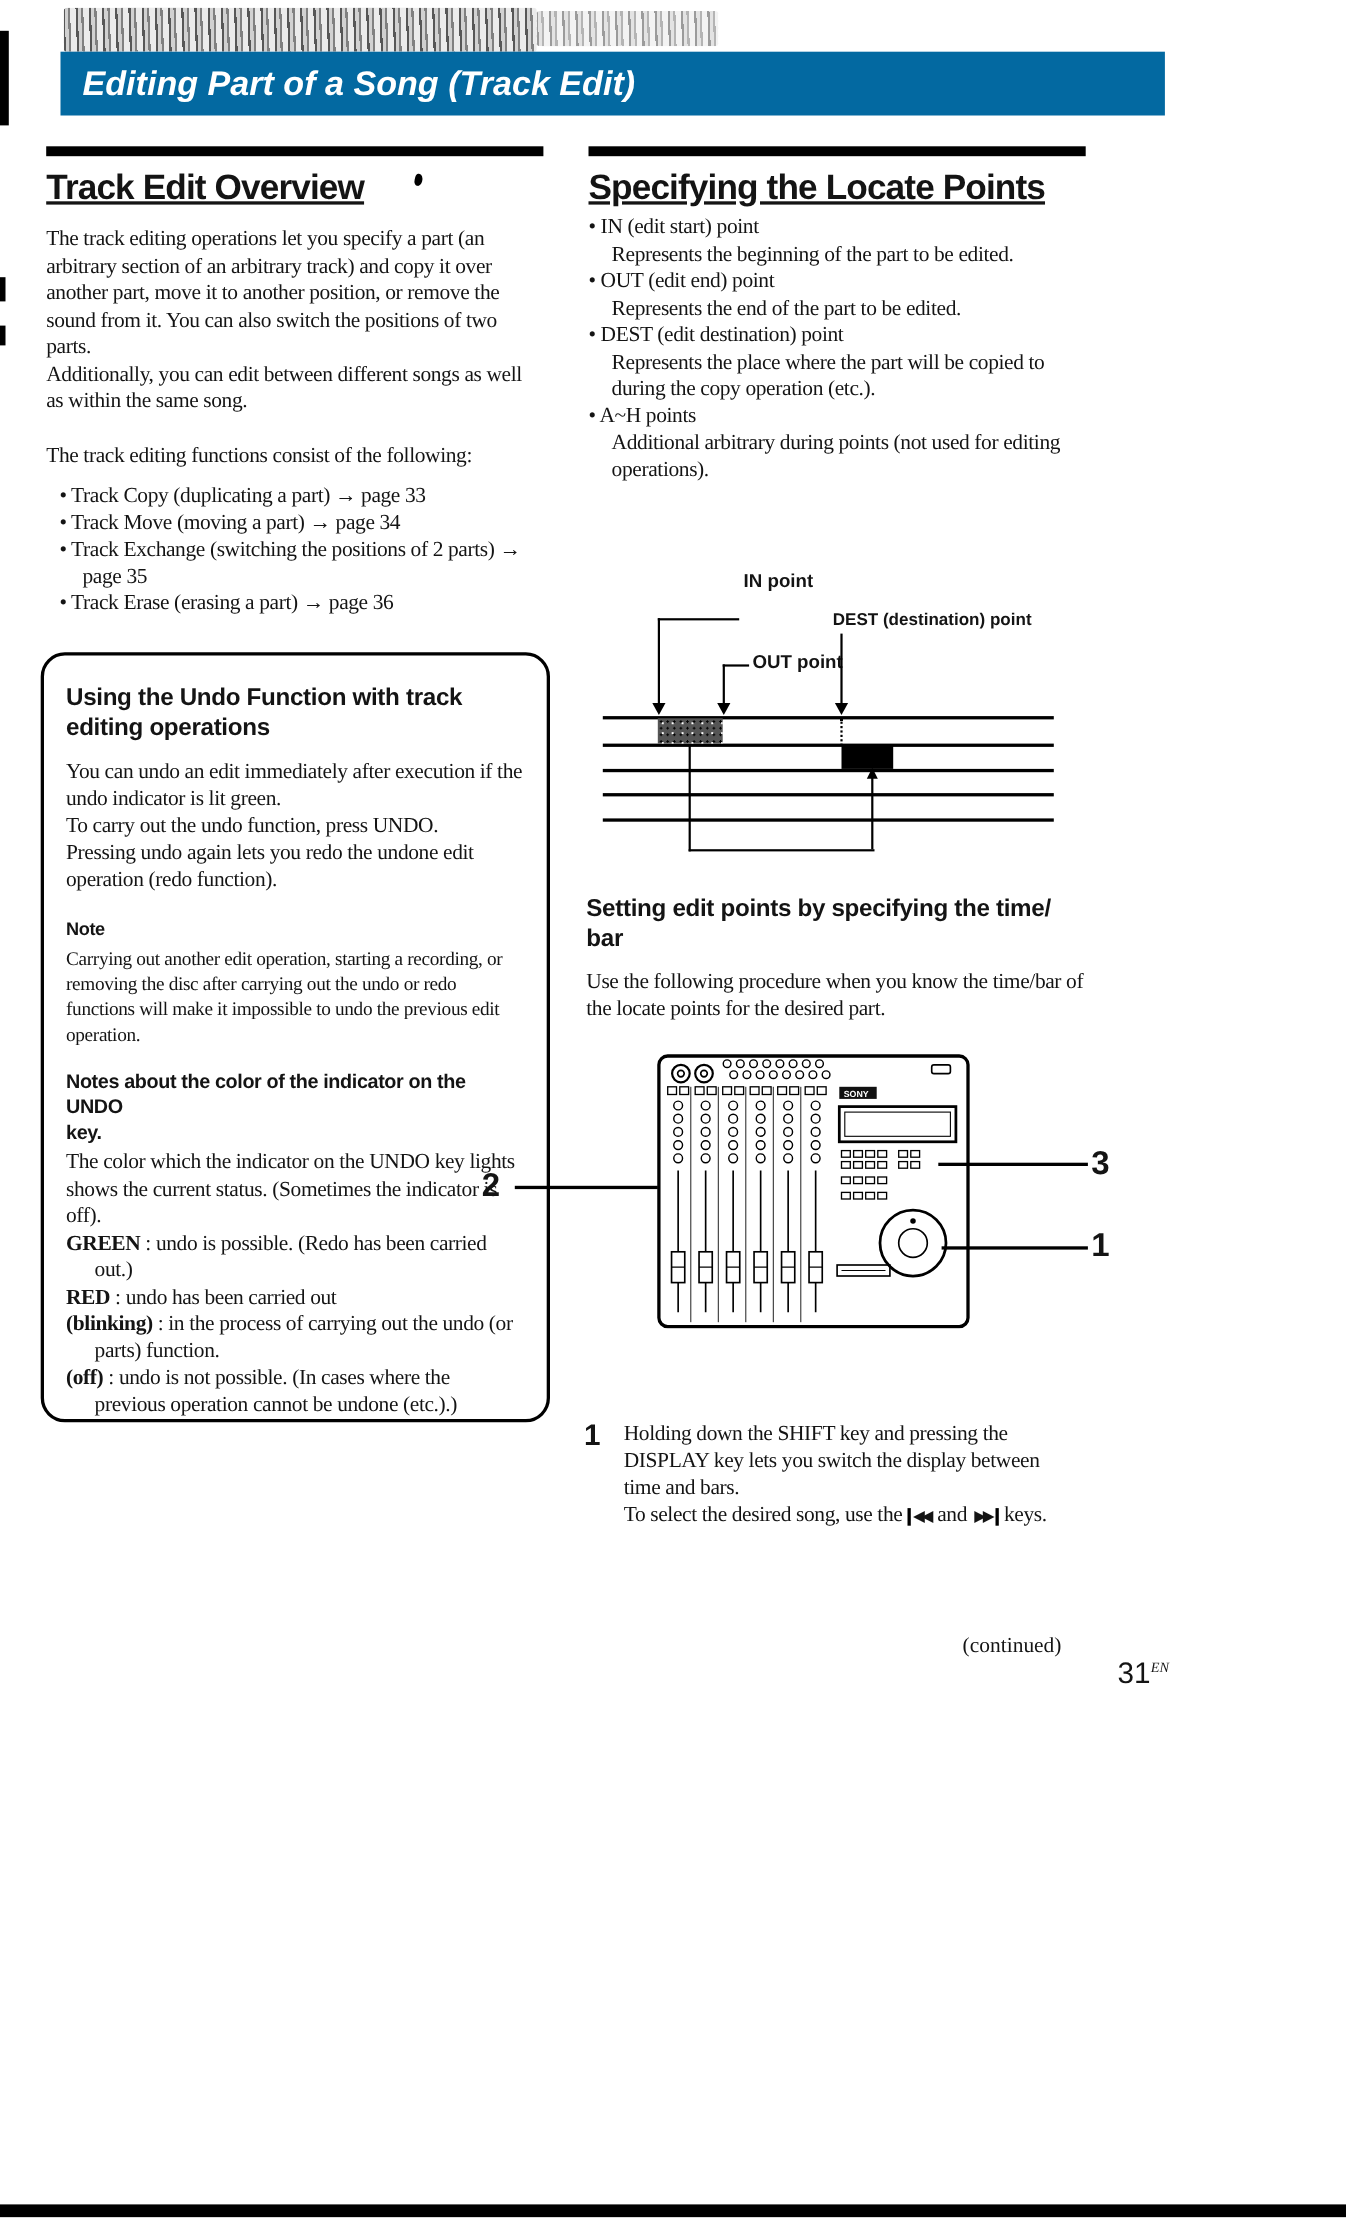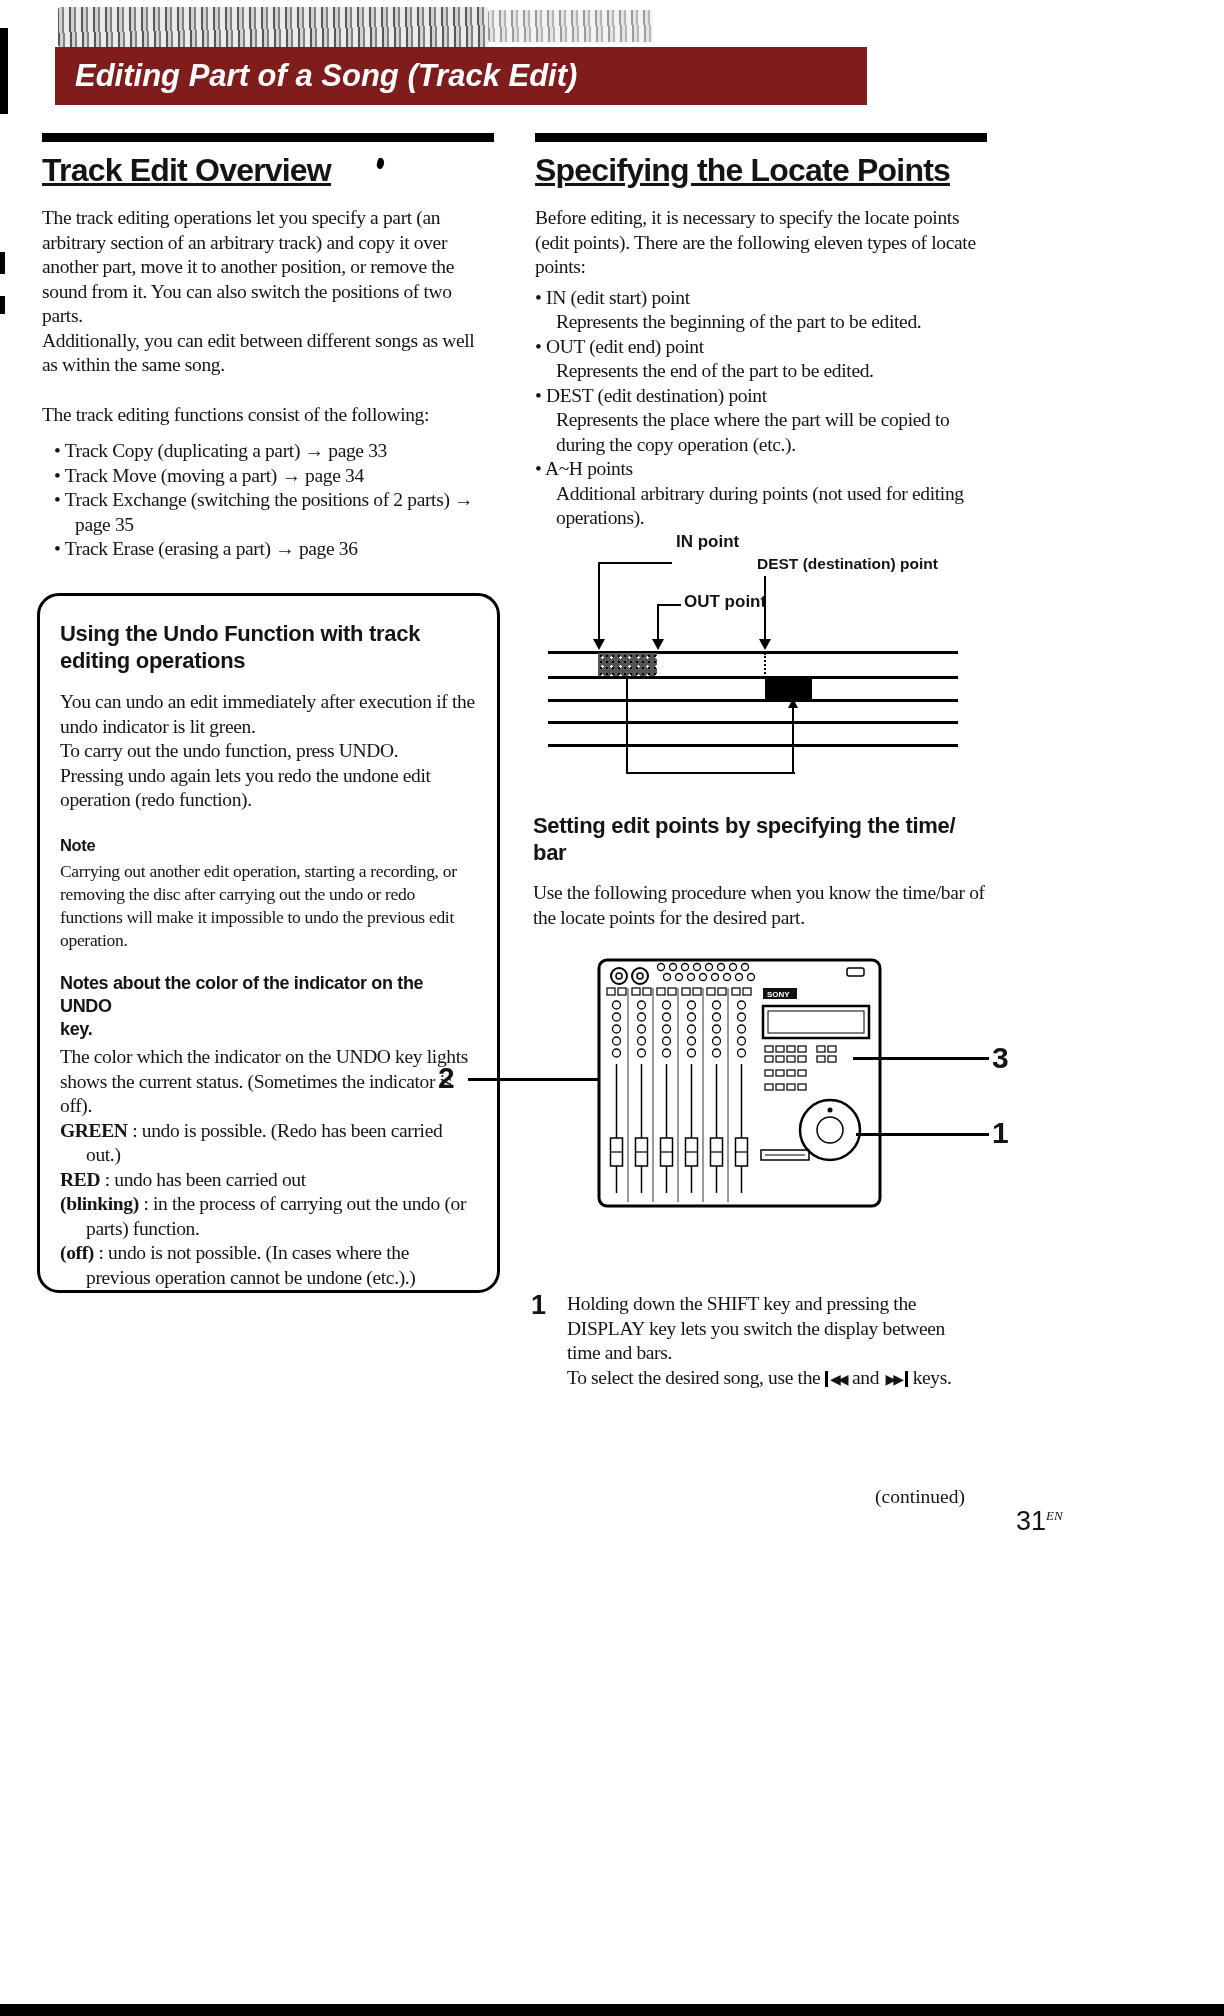--- a/index.html
+++ b/index.html
@@ -15,21 +15,21 @@
   .noise2 { left:488px; top:10px; width:165px; height:32px; opacity:.5; }
   .edge-mark { position:absolute; background:#000; }
   .em1 { left:0; top:28px; width:8px; height:86px; }
   .em2 { left:0; top:252px; width:5px; height:22px; }
   .em3 { left:0; top:296px; width:5px; height:18px; }
   .artifact-dot { position:absolute; left:377px; top:158px; width:7px; height:11px;
                   background:#000; border-radius:40% 60% 50% 50%; transform:rotate(14deg); }
   .bottom-bar { position:absolute; left:0; top:2004px; width:1224px; height:12px; background:#000; }
 
   
-  .banner { position:absolute; left:55px; top:47px; width:812px; height:58px; background:#7f1d1d; }
+  .banner { position:absolute; left:55px; top:47px; width:1004px; height:58px; background:#0369a1; }
   .banner span { display:block; font-family:"Liberation Sans",sans-serif; font-style:italic;
                  font-weight:bold; font-size:31px; color:#fff; line-height:58px; padding-left:20px; }
 
   
   .col { position:absolute; top:133px; width:452px; font-size:19.5px; line-height:24.5px;
          letter-spacing:-0.35px; }
   .col-left { left:42px; }
   .col-right { left:535px; }
   h1 { margin:0; border-top:9px solid #000; padding-top:9px;
        font-family:"Liberation Sans",sans-serif; font-weight:bold; font-size:32px;
@@ -156,21 +156,20 @@
     <div class="status">
       <span class="term">(blinking)</span><span> : in the process of carrying out the undo (or parts) function.</span>
     </div>
     <div class="status">
       <span class="term">(off)</span><span> : undo is not possible. (In cases where the previous operation cannot be undone (etc.).)</span>
     </div>
   </aside>
 
   <section class="col col-right">
     <h1>Specifying the Locate Points</h1>
-    <p class="intro">Before editing, it is necessary to specify the locate points (edit points). There are the following eleven types of locate points:</p>
     <ul class="points">
       <li>
         <div class="pt-name">IN (edit start) point</div>
         <div class="pt-desc">Represents the beginning of the part to be edited.</div>
       </li>
       <li>
         <div class="pt-name">OUT (edit end) point</div>
         <div class="pt-desc">Represents the end of the part to be edited.</div>
       </li>
       <li>
@@ -178,21 +177,21 @@
         <div class="pt-desc">Represents the place where the part will be copied to during the copy operation (etc.).</div>
       </li>
       <li>
         <div class="pt-name">A~H points</div>
         <div class="pt-desc">Additional arbitrary during points (not used for editing operations).</div>
       </li>
     </ul>
   </section>
 
   <div>
-    <span class="dg-label" style="left:676px; top:532px;">IN point</span>
+    <span class="dg-label" style="left:676px; top:519px;">IN point</span>
     <span class="dg-label dg-label-dest" style="left:757px; top:555px;">DEST (destination) point</span>
     <span class="dg-label" style="left:684px; top:592px;">OUT point</span>
 
     <div class="hline" style="left:598px; top:562px; width:74px; height:2px;"></div>
     <div class="vline" style="left:598px; top:562px; width:2px; height:78px;"></div>
     <div class="arr-down" style="left:593px; top:639px;"></div>
 
     <div class="hline" style="left:657px; top:604px; width:24px; height:2px;"></div>
     <div class="vline" style="left:657px; top:604px; width:2px; height:36px;"></div>
     <div class="arr-down" style="left:652px; top:639px;"></div>

